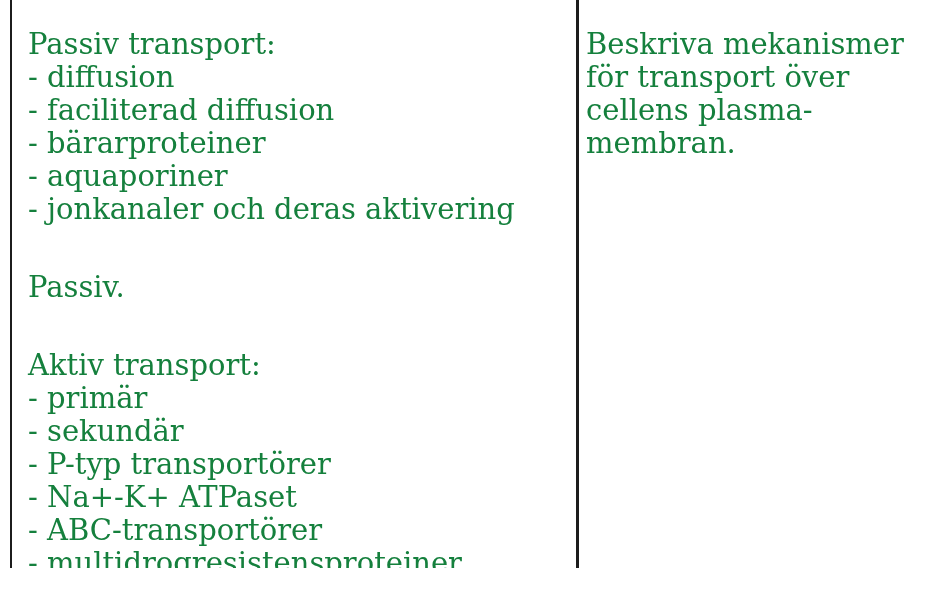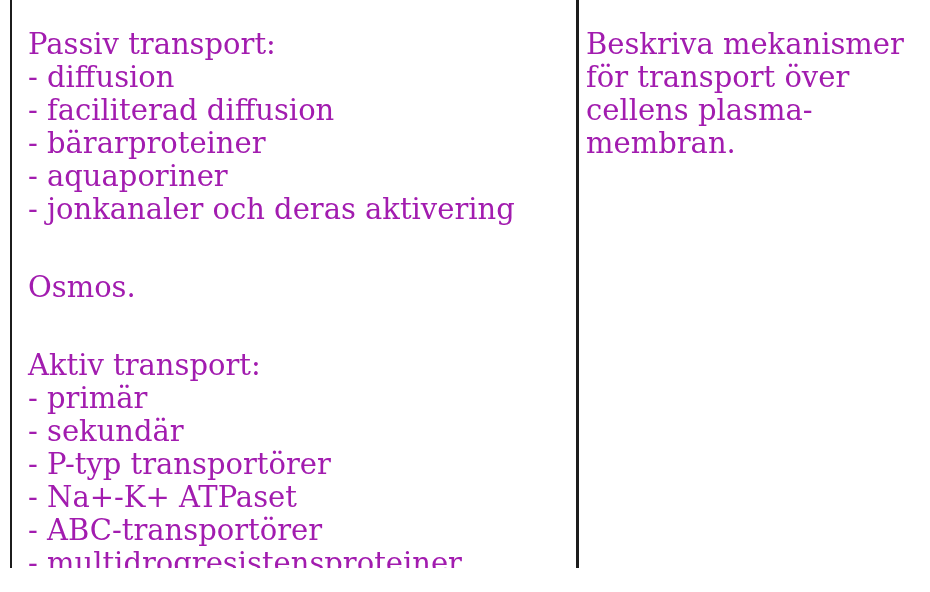--- a/index.html
+++ b/index.html
@@ -7,21 +7,21 @@
     padding: 0;
     background: #ffffff;
   }
   .page {
     position: relative;
     width: 930px;
     height: 568px;
     background: #ffffff;
     overflow: hidden;
     font-family: "DejaVu Serif", "Liberation Serif", serif;
-    color: #a21caf;
+    color: #15803d;
     text-decoration: underline;
   }
   
   .vline {
     position: absolute;
     top: 0;
     height: 582px;
     background: #1c1c1c;
   }
   .vline.left-border  { left: 10px;  width: 2px; }
@@ -57,21 +57,21 @@
 
   <div class="vline left-border"></div>
 
   <div class="cell cell-left">
     <p>Passiv transport:
 - diffusion
 - faciliterad diffusion
 - bärarproteiner
 - aquaporiner
 - jonkanaler och deras aktivering</p>
-    <p>Osmos.</p>
+    <p>Passiv.</p>
     <p>Aktiv transport:
 - primär
 - sekundär
 - P-typ transportörer
 - Na+-K+ ATPaset
 - ABC-transportörer
 - multidrogresistensproteiner</p>
     
   </div>
 

